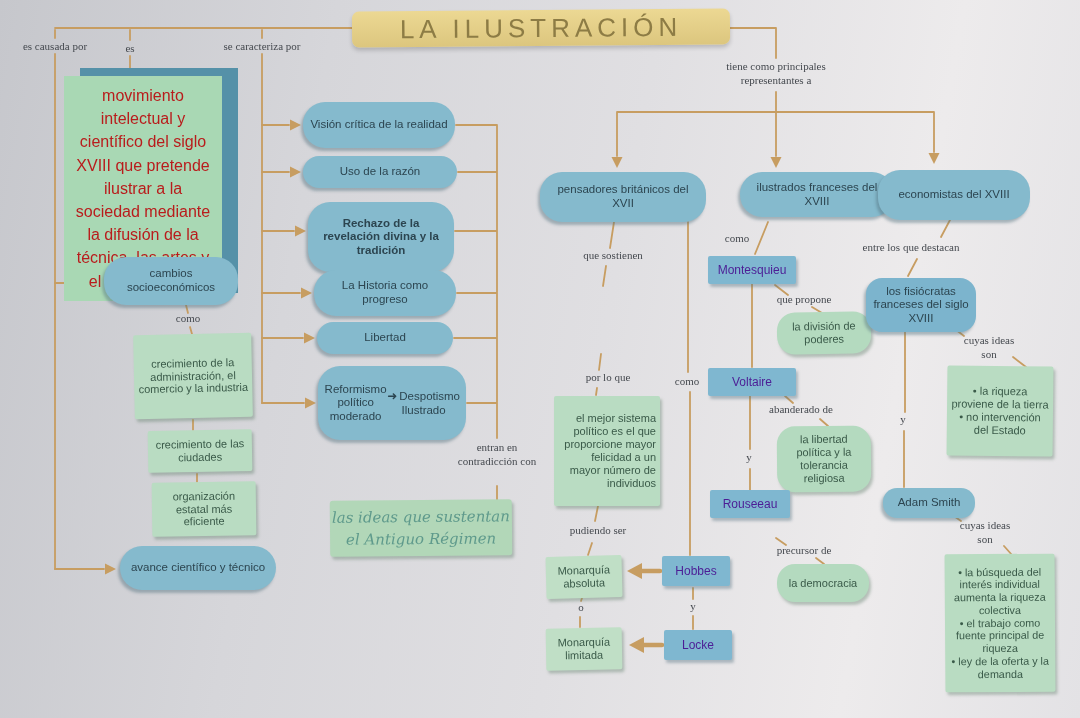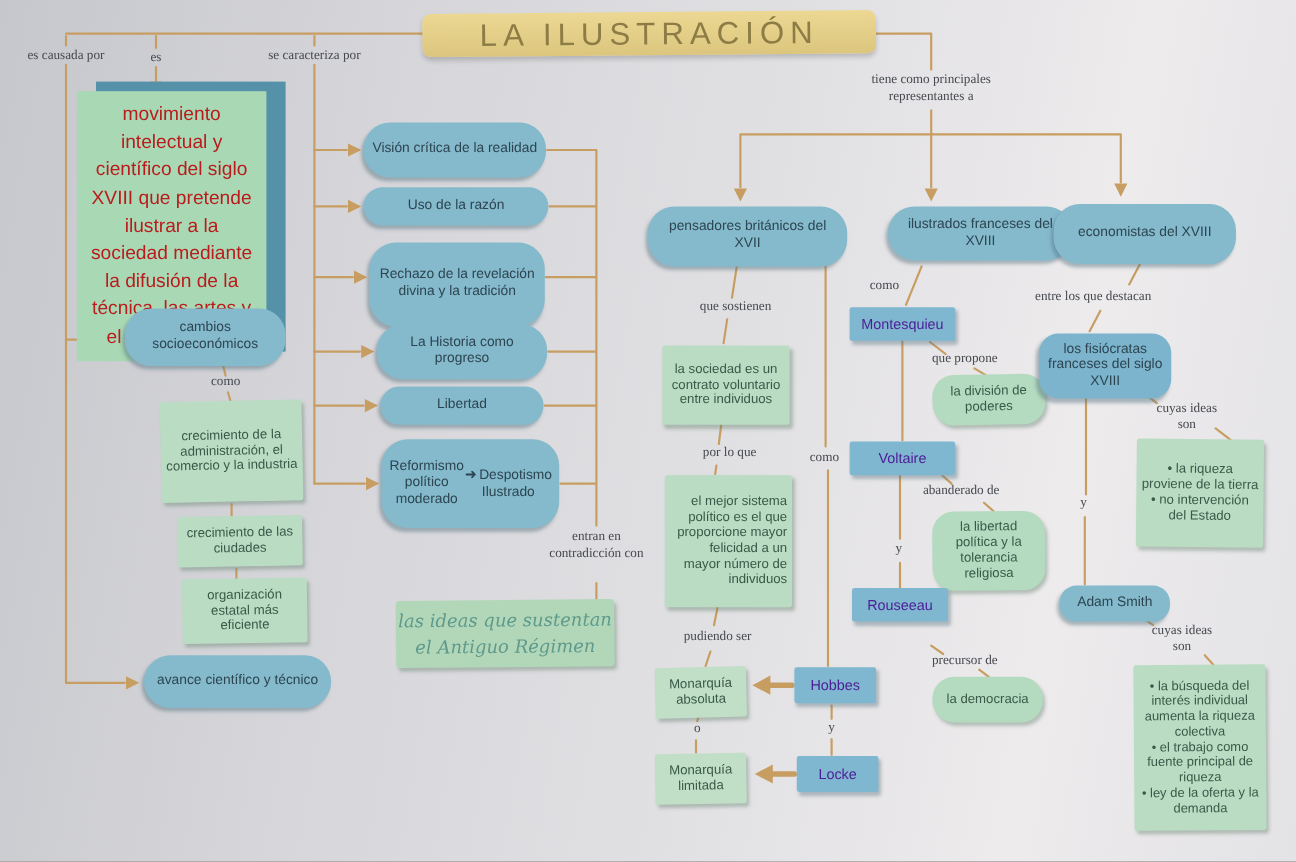--- a/index.html
+++ b/index.html
@@ -91,39 +91,38 @@
 
   <div class="abs node pill" style="left:104px;top:257px;width:134px;height:48px;">cambios socioeconómicos</div>
   <div class="abs lbl" style="left:164px;top:312px;width:48px;">como</div>
   <div class="abs node gbox" style="left:134px;top:334px;width:118px;min-height:84px;transform:rotate(-1.2deg);">crecimiento de la administración, el comercio y la industria</div>
   <div class="abs node gbox" style="left:148px;top:430px;width:104px;min-height:42px;transform:rotate(-1deg);">crecimiento de las ciudades</div>
   <div class="abs node gbox" style="left:152px;top:482px;width:104px;min-height:54px;transform:rotate(-.8deg);">organización estatal más eficiente</div>
   <div class="abs node pill" style="left:120px;top:546px;width:156px;height:44px;">avance científico y técnico</div>
 
   <div class="abs node pill" style="left:303px;top:102px;width:152px;height:46px;">Visión crítica de la realidad</div>
   <div class="abs node pill" style="left:303px;top:156px;width:154px;height:32px;">Uso de la razón</div>
-  <div class="abs node pill" style="left:308px;top:202px;width:146px;height:70px;">Rechazo de la revelación divina y la tradición</div>
+  <div class="abs node pill" style="left:308px;top:202px;width:146px;height:70px;font-weight:bold;">Rechazo de la revelación divina y la tradición</div>
   <div class="abs node pill" style="left:314px;top:270px;width:142px;height:46px;">La Historia como progreso</div>
   <div class="abs node pill" style="left:317px;top:322px;width:136px;height:32px;">Libertad</div>
   <div class="abs node pill" style="left:318px;top:366px;width:148px;height:74px;flex-direction:row;">
     <span>Reformismo político moderado</span>
     <span>
       <span class="arrowglyph">➜</span><span>Despotismo Ilustrado</span>
     </span>
   </div>
 
   <div class="abs lbl" style="left:452px;top:441px;width:90px;">entran en contradicción con</div>
   <div class="abs node scriptbox" style="left:330px;top:500px;width:182px;height:56px;transform:rotate(-.5deg);">las ideas que sustentan el Antiguo Régimen</div>
 
   <div class="abs node pill" style="left:540px;top:172px;width:166px;height:50px;">pensadores británicos del XVII</div>
   <div class="abs node pill" style="left:712px;top:172px;width:154px;height:45px;margin-left:28px;">ilustrados franceses del XVIII</div>
   <div class="abs node pill" style="left:878px;top:170px;width:152px;height:50px;">economistas del XVIII</div>
 
   <div class="abs lbl" style="left:570px;top:249px;width:86px;">que sostienen</div>
-  <div class="abs node gbox" style="left:552px;top:288px;width:106px;height:66px;">la sociedad es un contrato voluntario entre individuos</div>
   <div class="abs lbl" style="left:576px;top:371px;width:64px;">por lo que</div>
   <div class="abs node gbox" style="left:554px;top:396px;width:106px;height:110px;text-align:right;">el mejor sistema político es el que proporcione mayor felicidad a un mayor número de individuos</div>
   <div class="abs lbl" style="left:554px;top:524px;width:88px;">pudiendo ser</div>
   <div class="abs lbl" style="left:666px;top:375px;width:42px;">como</div>
   <div class="abs node gbox" style="left:546px;top:556px;width:76px;height:42px;transform:rotate(-1.5deg);background:#c0dfc6;">Monarquía absoluta</div>
   <div class="abs lbl" style="left:572px;top:601px;width:18px;">o</div>
   <div class="abs node gbox" style="left:546px;top:628px;width:76px;height:42px;transform:rotate(-1deg);background:#c0dfc6;">Monarquía limitada</div>
   <div class="abs node bluerect" style="left:662px;top:556px;width:68px;height:30px;">Hobbes</div>
   <div class="abs lbl" style="left:684px;top:600px;width:18px;">y</div>
   <div class="abs node bluerect" style="left:664px;top:630px;width:68px;height:30px;">Locke</div>

